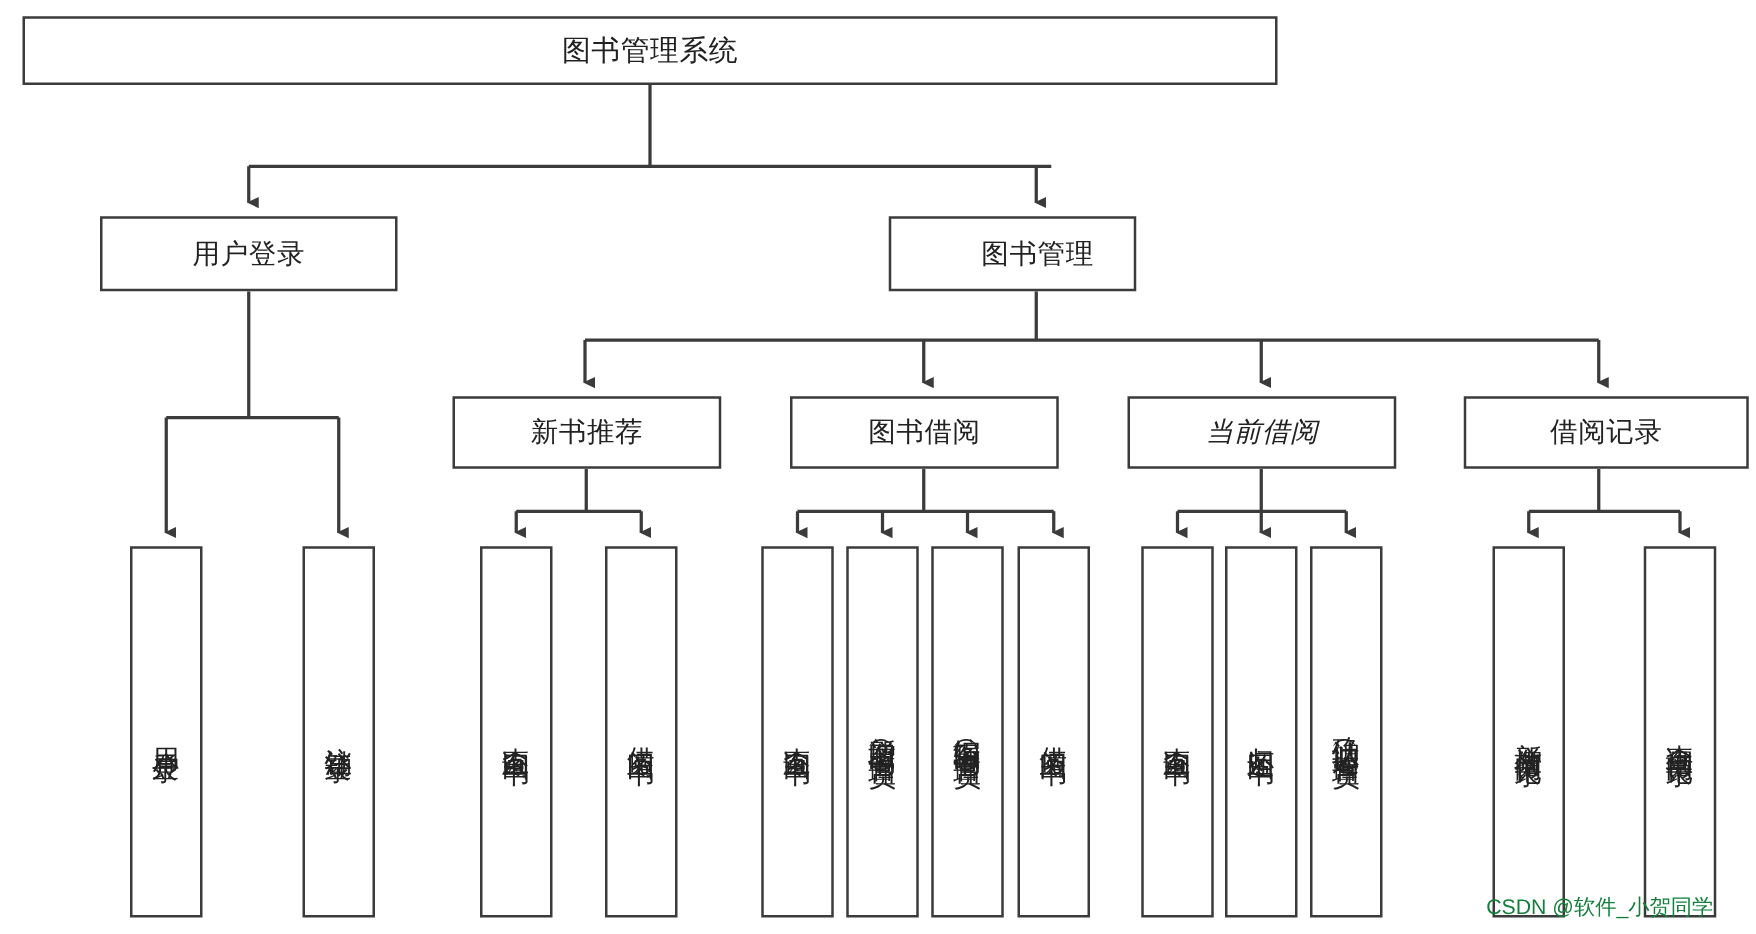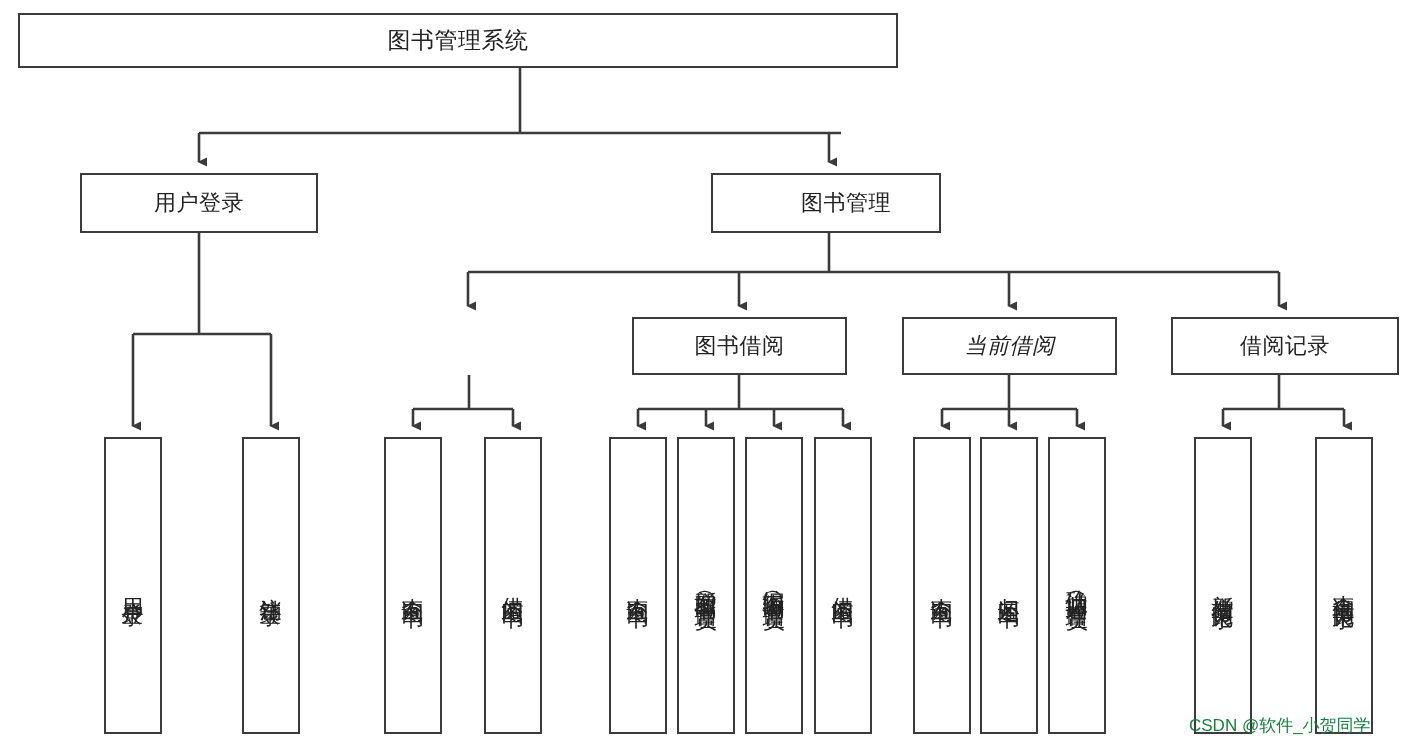--- a/index.html
+++ b/index.html
@@ -120,31 +120,34 @@
       <path d="M1009,409 L1009,426" marker-end="url(#arrow)"></path>
       <path d="M1077,409 L1077,426" marker-end="url(#arrow)"></path>
 
       <path d="M1279,375 L1279,409"></path>
       <path d="M1223,409 L1344,409"></path>
       <path d="M1223,409 L1223,426" marker-end="url(#arrow)"></path>
       <path d="M1344,409 L1344,426" marker-end="url(#arrow)"></path>
     </g>
   </svg>
 
-  <div class="node h-node root" style="left:18px; top:13px; width:880px; height:55px;">
+  <div class="node h-node root" style="left:18px; top:13px; width:1004px; height:55px;">
     <span class="node-label">图书管理系统</span>
   </div>
 
   <div class="node h-node" style="left:80px; top:173px; width:238px; height:60px;">
     <span class="node-label">用户登录</span>
   </div>
-  <div class="node h-node" style="left:711px; top:173px; width:230px; height:60px;padding-left:40px;">
+  <div class="node h-node" style="left:711px; top:173px; width:198px; height:60px;padding-left:40px;">
     <span class="node-label">图书管理</span>
   </div>
 
+  <div class="node h-node" style="left:362px; top:317px; width:215px; height:58px;">
+    <span class="node-label">新书推荐</span>
+  </div>
   <div class="node h-node" style="left:632px; top:317px; width:215px; height:58px;">
     <span class="node-label">图书借阅</span>
   </div>
   <div class="node h-node" style="left:902px; top:317px; width:215px; height:58px;font-style:italic;">
     <span class="node-label">当前借阅</span>
   </div>
   <div class="node h-node" style="left:1171px; top:317px; width:228px; height:58px;">
     <span class="node-label">借阅记录</span>
   </div>
 

